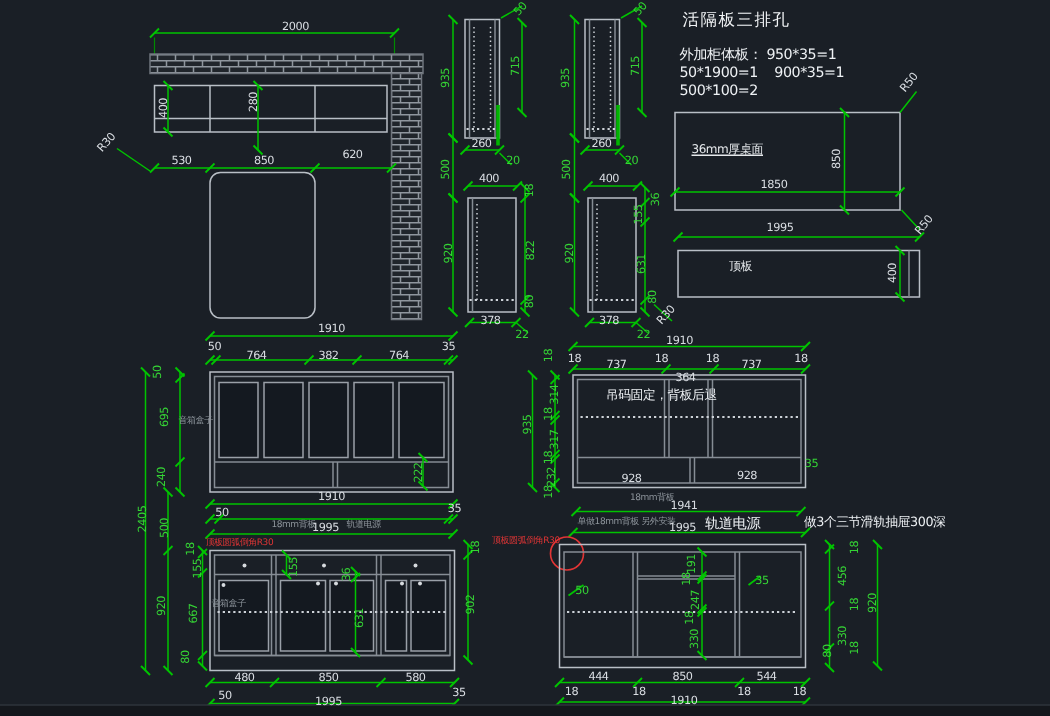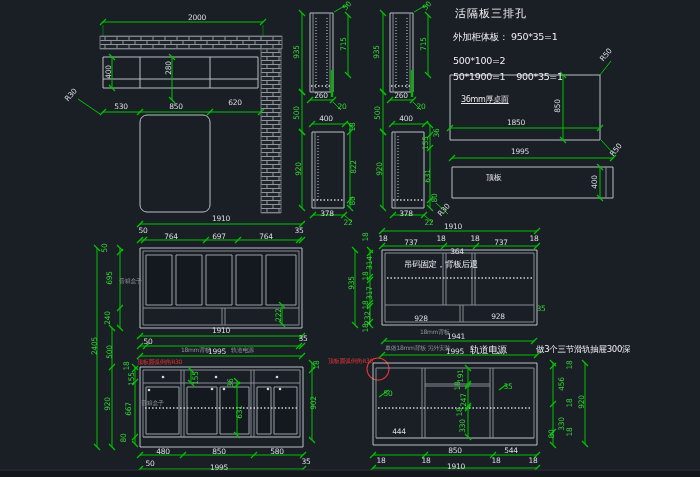--- a/index.html
+++ b/index.html
@@ -277,21 +277,21 @@
       <span class="lbl dg" style="left: 437px; top: 133px; transform: translate(-50%, -50%) rotate(-90deg);">36</span>
       <span class="lbl dg" style="left: 426px; top: 143px; transform: translate(-50%, -50%) rotate(-90deg);">155</span>
       <span class="lbl dg" style="left: 428px; top: 176px; transform: translate(-50%, -50%) rotate(-90deg);">631</span>
       <span class="lbl dg" style="left: 435px; top: 198px; transform: translate(-50%, -50%) rotate(-90deg);">80</span>
       <span class="lbl " style="left: 444px; top: 210px; transform: translate(-50%, -50%) rotate(-48deg);">R30</span>
       <span class="lbl " style="left: 406px; top: 214px; transform: translate(-50%, -50%) rotate(0deg);">378</span>
       <span class="lbl dg" style="left: 429px; top: 223px; transform: translate(-50%, -50%) rotate(0deg);">22</span>
       <span class="lbl dg" style="left: 380px; top: 169px; transform: translate(-50%, -50%) rotate(-90deg);">920</span>
       <span class="lbl cn11" style="left: 455px; top: 13px; transform: translate(0px, -50%) rotate(0deg);">活隔板三排孔</span>
       <span class="lbl cn10" style="left: 453px; top: 37px; transform: translate(0px, -50%) rotate(0deg);">外加柜体板： 950*35=1</span>
-      <span class="lbl cn10" style="left: 453px; top: 49px; transform: translate(0px, -50%) rotate(0deg); margin-top: 28px;">50*1900=1    900*35=1</span>
+      <span class="lbl cn10" style="left: 453px; top: 49px; transform: translate(0px, -50%) rotate(0deg);">50*1900=1    900*35=1</span>
       <span class="lbl cn10" style="left: 453px; top: 61px; transform: translate(0px, -50%) rotate(0deg);">500*100=2</span>
       <span class="lbl " style="left: 606px; top: 55px; transform: translate(-50%, -50%) rotate(-50deg);">R50</span>
       <span class="lbl cn8" style="left: 461px; top: 100px; transform: translate(0px, -50%) rotate(0deg); text-decoration: underline;">36mm厚桌面</span>
       <span class="lbl " style="left: 558px; top: 106px; transform: translate(-50%, -50%) rotate(-90deg);">850</span>
       <span class="lbl " style="left: 516px; top: 123px; transform: translate(-50%, -50%) rotate(0deg);">1850</span>
       <span class="lbl " style="left: 616px; top: 150px; transform: translate(-50%, -50%) rotate(-50deg);">R50</span>
       <span class="lbl " style="left: 520px; top: 152px; transform: translate(-50%, -50%) rotate(0deg);">1995</span>
       <span class="lbl cn8" style="left: 486px; top: 178px; transform: translate(0px, -50%) rotate(0deg);">顶板</span>
       <span class="lbl " style="left: 595px; top: 182px; transform: translate(-50%, -50%) rotate(-90deg);">400</span>
       <span class="lbl " style="left: 453px; top: 227px; transform: translate(-50%, -50%) rotate(0deg);">1910</span>
@@ -328,31 +328,31 @@
       <span class="lbl dg" style="left: 460px; top: 412px; transform: translate(-50%, -50%) rotate(-90deg);">18</span>
       <span class="lbl dg" style="left: 463px; top: 426px; transform: translate(-50%, -50%) rotate(-90deg);">330</span>
       <span class="lbl dg" style="left: 508px; top: 387px; transform: translate(-50%, -50%) rotate(0deg);">35</span>
       <span class="lbl dg" style="left: 570px; top: 365px; transform: translate(-50%, -50%) rotate(-90deg);">18</span>
       <span class="lbl dg" style="left: 562px; top: 384px; transform: translate(-50%, -50%) rotate(-90deg);">456</span>
       <span class="lbl dg" style="left: 570px; top: 403px; transform: translate(-50%, -50%) rotate(-90deg);">18</span>
       <span class="lbl dg" style="left: 562px; top: 424px; transform: translate(-50%, -50%) rotate(-90deg);">330</span>
       <span class="lbl dg" style="left: 570px; top: 432px; transform: translate(-50%, -50%) rotate(-90deg);">18</span>
       <span class="lbl dg" style="left: 552px; top: 434px; transform: translate(-50%, -50%) rotate(-90deg);">80</span>
       <span class="lbl dg" style="left: 582px; top: 402px; transform: translate(-50%, -50%) rotate(-90deg);">920</span>
-      <span class="lbl " style="left: 399px; top: 432px; transform: translate(-50%, -50%) rotate(0deg);">444</span>
+      <span class="lbl " style="left: 399px; top: 451px; transform: translate(-50%, -50%) rotate(0deg);">444</span>
       <span class="lbl " style="left: 455px; top: 451px; transform: translate(-50%, -50%) rotate(0deg);">850</span>
       <span class="lbl " style="left: 511px; top: 451px; transform: translate(-50%, -50%) rotate(0deg);">544</span>
       <span class="lbl " style="left: 381px; top: 461px; transform: translate(-50%, -50%) rotate(0deg);">18</span>
       <span class="lbl " style="left: 426px; top: 461px; transform: translate(-50%, -50%) rotate(0deg);">18</span>
       <span class="lbl " style="left: 496px; top: 461px; transform: translate(-50%, -50%) rotate(0deg);">18</span>
       <span class="lbl " style="left: 533px; top: 461px; transform: translate(-50%, -50%) rotate(0deg);">18</span>
       <span class="lbl " style="left: 456px; top: 467px; transform: translate(-50%, -50%) rotate(0deg);">1910</span>
       <span class="lbl " style="left: 143px; top: 231px; transform: translate(-50%, -50%) rotate(0deg);">50</span>
       <span class="lbl " style="left: 171px; top: 237px; transform: translate(-50%, -50%) rotate(0deg);">764</span>
-      <span class="lbl " style="left: 219px; top: 237px; transform: translate(-50%, -50%) rotate(0deg);">697</span>
+      <span class="lbl " style="left: 219px; top: 237px; transform: translate(-50%, -50%) rotate(0deg);">382</span>
       <span class="lbl " style="left: 266px; top: 237px; transform: translate(-50%, -50%) rotate(0deg);">764</span>
       <span class="lbl " style="left: 299px; top: 231px; transform: translate(-50%, -50%) rotate(0deg);">35</span>
       <span class="lbl dg" style="left: 105px; top: 248px; transform: translate(-50%, -50%) rotate(-90deg);">50</span>
       <span class="lbl dg" style="left: 110px; top: 278px; transform: translate(-50%, -50%) rotate(-90deg);">695</span>
       <span class="lbl dg" style="left: 108px; top: 318px; transform: translate(-50%, -50%) rotate(-90deg);">240</span>
       <span class="lbl dg" style="left: 95px; top: 346px; transform: translate(-50%, -50%) rotate(-90deg);">2405</span>
       <span class="lbl dg" style="left: 110px; top: 352px; transform: translate(-50%, -50%) rotate(-90deg);">500</span>
       <span class="lbl dg" style="left: 279px; top: 315px; transform: translate(-50%, -50%) rotate(-90deg);">222</span>
       <span class="lbl t" style="left: 119px; top: 281px; transform: translate(0px, -50%) rotate(0deg);">音箱盒子</span>
       <span class="lbl " style="left: 221px; top: 331px; transform: translate(-50%, -50%) rotate(0deg);">1910</span>

